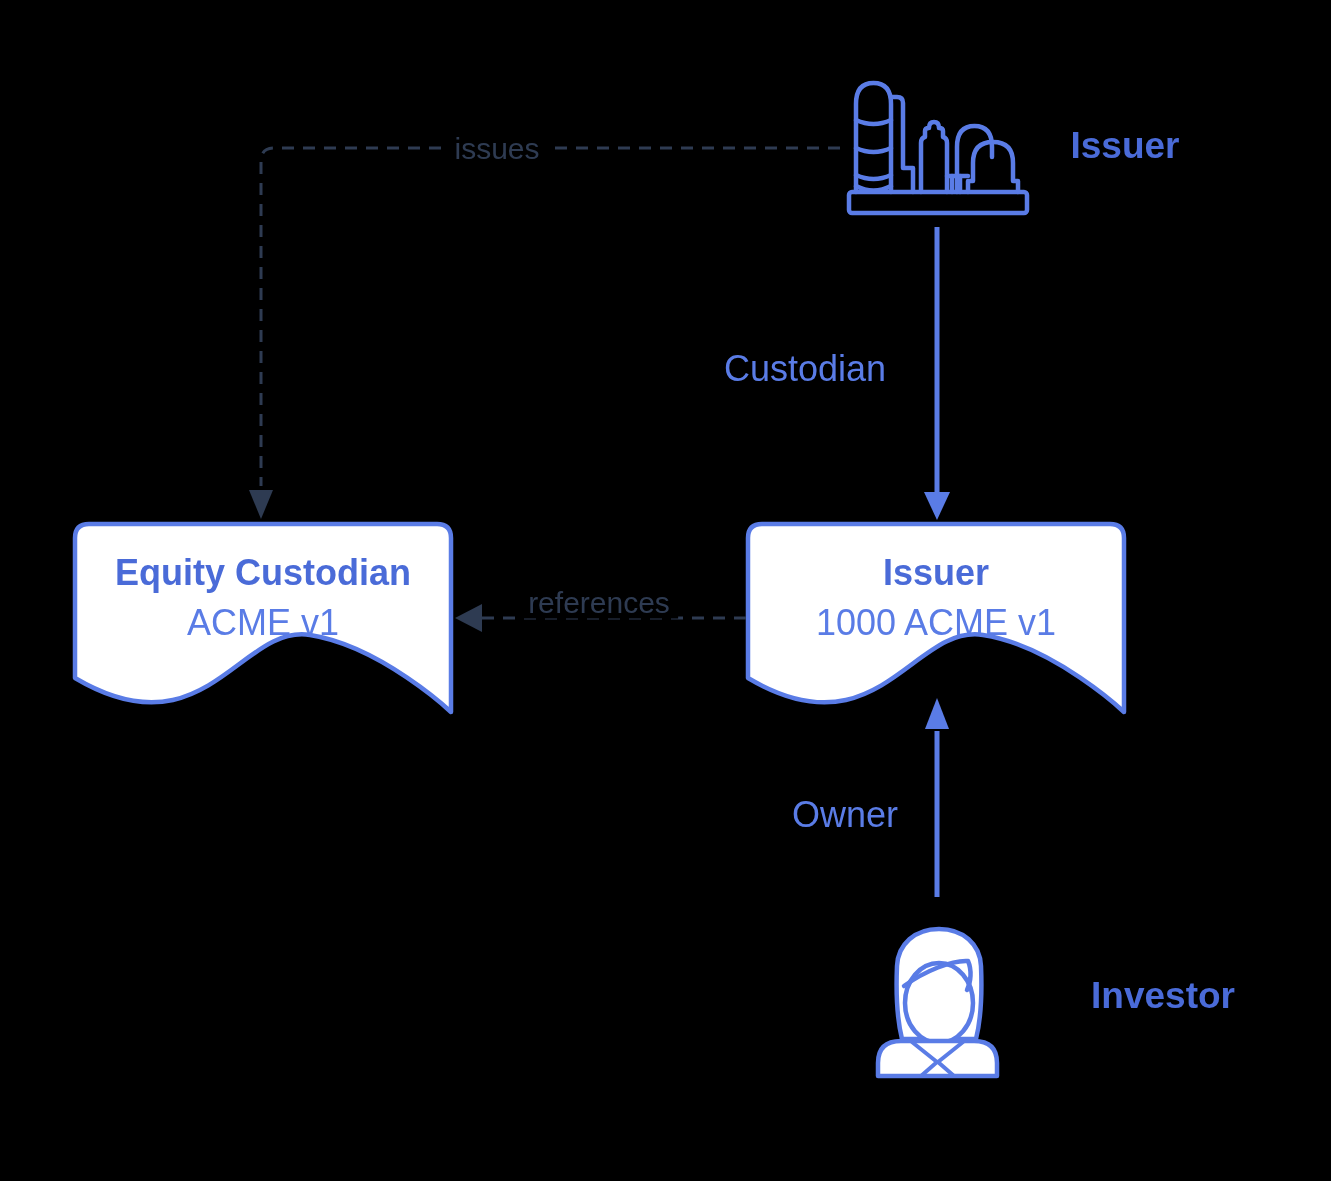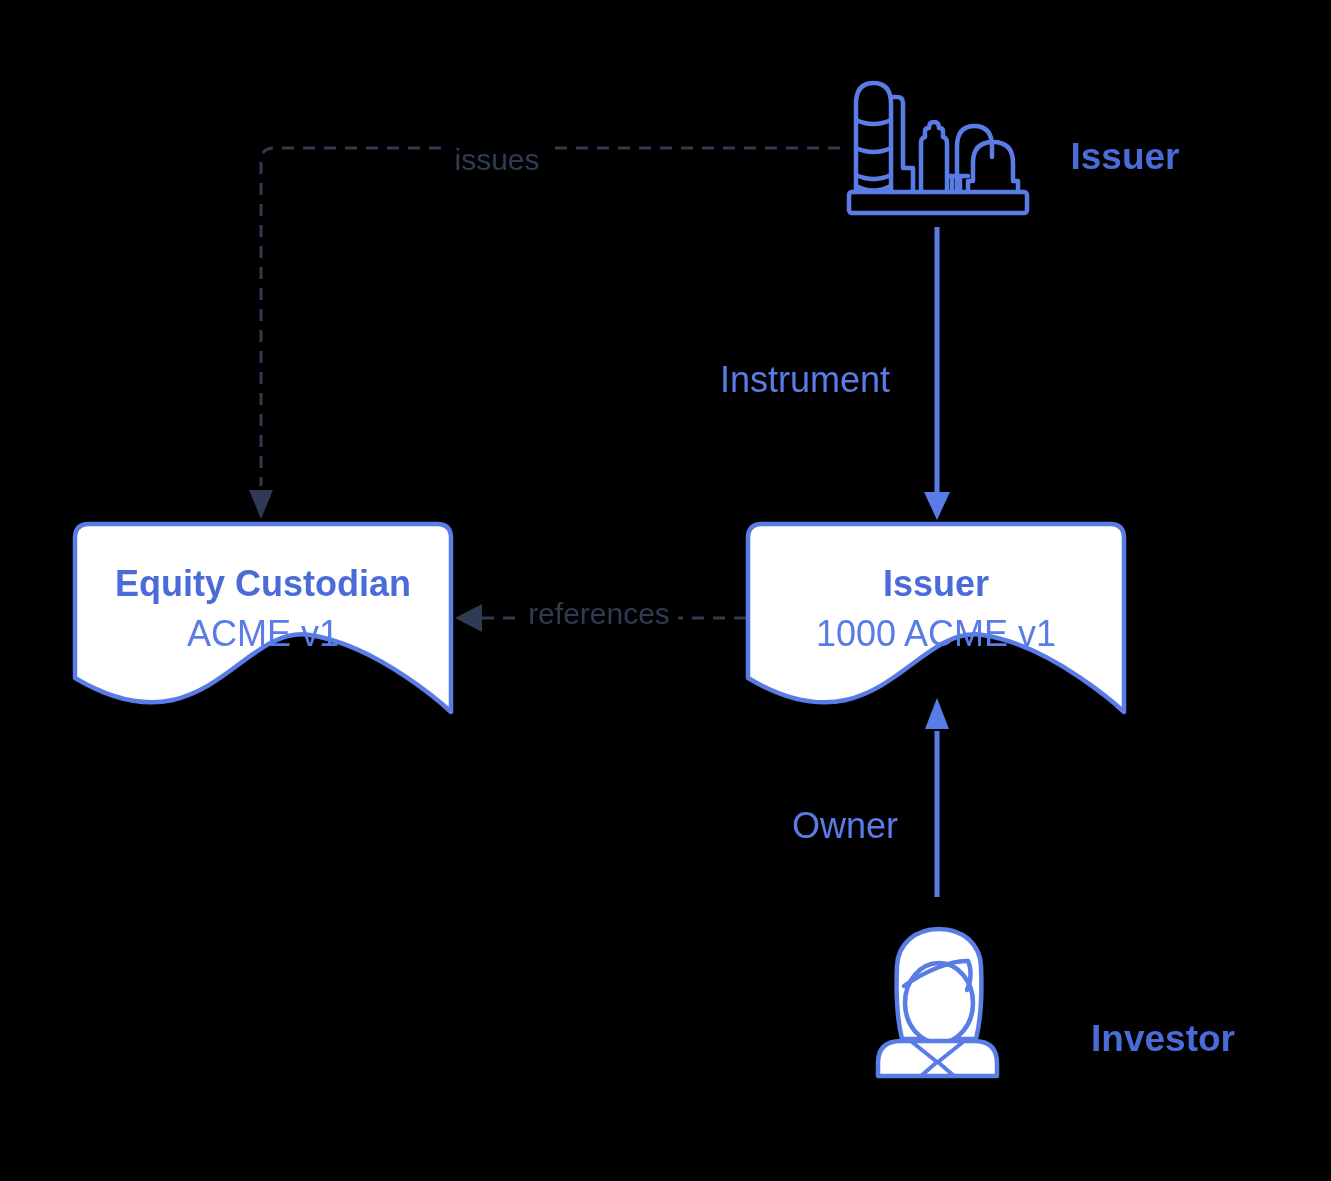--- a/index.html
+++ b/index.html
@@ -22,21 +22,20 @@
   .edge-dashed { stroke: var(--dark, #2e3b52); stroke-width: 3; fill: none; stroke-dasharray: 12 9; }
   .head-accent { fill: var(--accent, #5a7ce6); stroke: none; }
   .head-dark { fill: var(--dark, #2e3b52); stroke: none; }
 
   
   .lbl {
     position: absolute;
     transform: translate(-50%, -50%);
     white-space: nowrap;
     line-height: 1.1;
-    margin-top: 11px;
   }
   .actor-label { font-size: 37px; font-weight: bold; color: var(--bold-text, #4a6bd8); }
   .rel-label   { font-size: 36px; color: var(--blue-text, #5a7ce6); }
   .edge-label  { font-size: 30px; color: var(--dark, #2e3b52); background: var(--canvas-bg, #000); padding: 0 8px; }
   .node-title  { font-size: 36px; font-weight: bold; color: var(--bold-text, #4a6bd8); }
   .node-sub    { font-size: 36px; color: var(--blue-text, #5a7ce6); }
 </style>
 </head>
 <body>
 
@@ -80,25 +79,25 @@
       <path class="icon-filled" d="M939 929 C963 929 980 944 981 966 C982 990 982 1015 976 1039 L902 1039 C896 1015 896 990 897 966 C898 944 915 929 939 929 Z"></path>
       <ellipse class="icon-filled" cx="939" cy="1003" rx="34" ry="40"></ellipse>
       <path class="icon-stroke" d="M904 986 C925 971 952 960 968 961 C972 970 971 982 967 990"></path>
       <path class="icon-filled" d="M878 1076 V1063 Q878 1041 901 1041 H974 Q997 1041 997 1063 V1076 Z"></path>
       <path class="icon-stroke" style="stroke-width:4" d="M912 1042 L937 1062 L921 1076 M963 1042 L938 1062 L954 1076"></path>
     </g>
   </svg>
 
   <div class="lbl actor-label" style="left:1125px; top:146px;">Issuer</div>
 
-  <div class="lbl actor-label" style="left:1163px; top:1028px;">Investor</div>
+  <div class="lbl actor-label" style="left:1163px; top:996px;">Investor</div>
 
   <div class="lbl edge-label" style="left:497px; top:148px;">issues</div>
 
-  <div class="lbl rel-label" style="left:805px; top:369px;">Instrument</div>
+  <div class="lbl rel-label" style="left:805px; top:369px;">Custodian</div>
 
   <div class="lbl edge-label" style="left:599px; top:602px;">references</div>
 
   <div class="lbl rel-label" style="left:845px; top:815px;">Owner</div>
 
   <div class="lbl node-title" style="left:263px; top:573px;">Equity Custodian</div>
   <div class="lbl node-sub" style="left:263px; top:623px;">ACME v1</div>
 
   <div class="lbl node-title" style="left:936px; top:573px;">Issuer</div>
   <div class="lbl node-sub" style="left:936px; top:623px;">1000 ACME v1</div>

